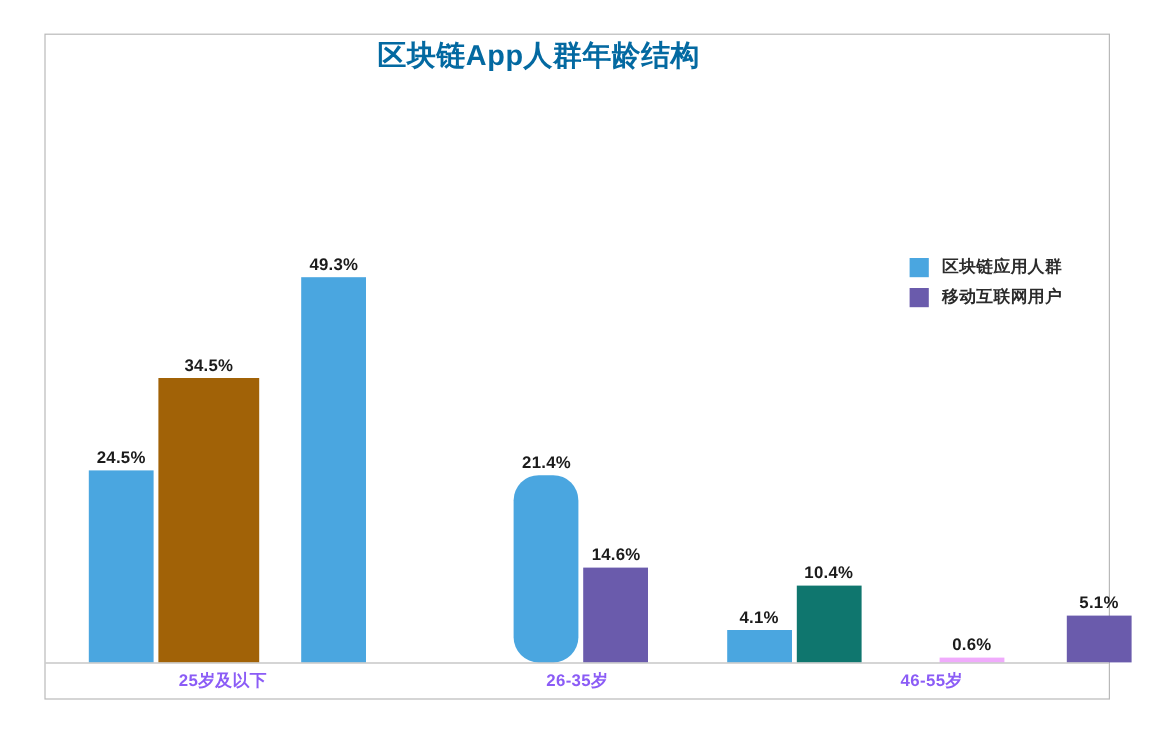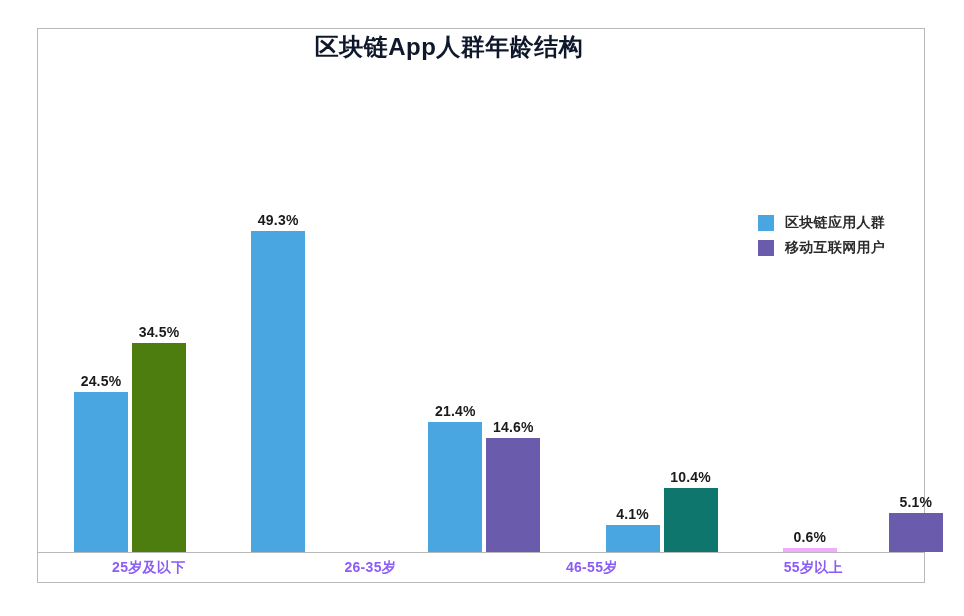--- a/index.html
+++ b/index.html
@@ -38,21 +38,21 @@
 
   
   .chart-title {
     position: absolute;
     left: 37px;
     top: 30px;
     width: 824px;
     text-align: center;
     font-size: 24px;
     font-weight: bold;
-    color: #0f172a;
+    color: #0369a1;
     letter-spacing: 0.5px;
     line-height: 34px;
     white-space: nowrap;
   }
 
   
   .axis-line {
     position: absolute;
     left: 38px;
     top: 552px;
@@ -149,34 +149,34 @@
 
   <div class="plot-frame"></div>
 
   <div class="chart-title">区块链App人群年龄结构</div>
 
   <div class="bars-layer">
     <div class="bar-group">
       <div class="bar series-a" style="height: 159.74px; background: rgb(74, 166, 224); margin-top: 19px;">
         <div class="bar-label">24.5%</div>
       </div>
-      <div class="bar series-b" style="height: 209px; background: #4d7c0f;">
+      <div class="bar series-b" style="height: 237px; background: #a16207; padding-left: 30px;">
         <div class="bar-label">34.5%</div>
       </div>
     </div>
     <div class="bar-group">
       <div class="bar series-a" style="height: 321.436px; background: rgb(74, 166, 224);">
         <div class="bar-label">49.3%</div>
       </div>
     </div>
     <div class="bar-group">
-      <div class="bar series-a" style="height: 130px; background: rgb(74, 166, 224);">
+      <div class="bar series-a" style="height: 156px; background: rgb(74, 166, 224); border-radius: 21px;">
         <div class="bar-label">21.4%</div>
       </div>
-      <div class="bar series-b" style="height: 114px; background: rgb(106, 91, 172);">
+      <div class="bar series-b" style="height: 79px; background: rgb(106, 91, 172);">
         <div class="bar-label">14.6%</div>
       </div>
     </div>
     <div class="bar-group">
       <div class="bar series-a" style="height: 26.732px; background: rgb(74, 166, 224);">
         <div class="bar-label">4.1%</div>
       </div>
       <div class="bar series-b" style="height: 64px; background: #0f766e;">
         <div class="bar-label">10.4%</div>
       </div>
@@ -190,21 +190,20 @@
       </div>
     </div>
   </div>
 
   <div class="axis-line"></div>
 
   <div class="cat-strip">
     <div class="cat-cell">25岁及以下</div>
     <div class="cat-cell">26-35岁</div>
     <div class="cat-cell">46-55岁</div>
-    <div class="cat-cell">55岁以上</div>
   </div>
 
   <div class="legend">
     <div class="legend-row">
       <span class="legend-swatch" style="background: rgb(74, 166, 224);"></span>
       <span class="legend-text">区块链应用人群</span>
     </div>
     <div class="legend-row">
       <span class="legend-swatch" style="background: rgb(106, 91, 172);"></span>
       <span class="legend-text">移动互联网用户</span>

